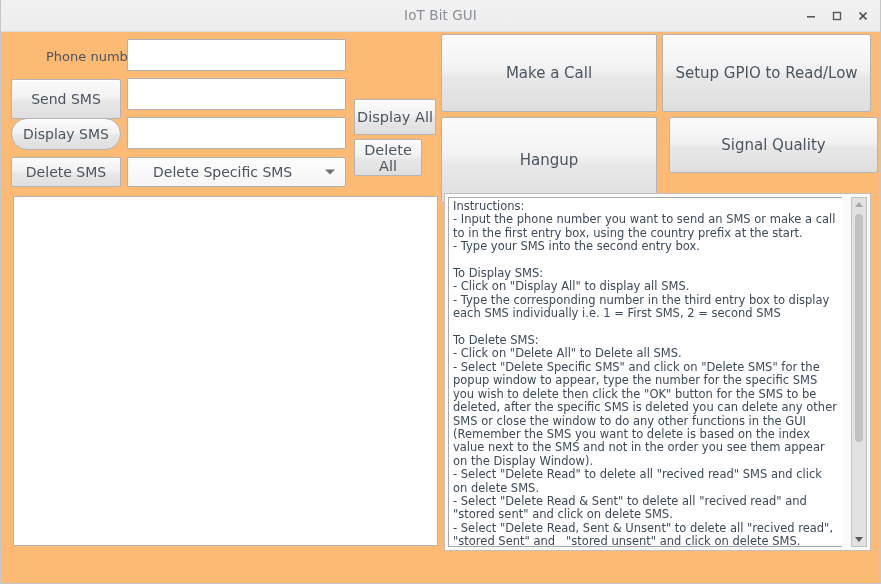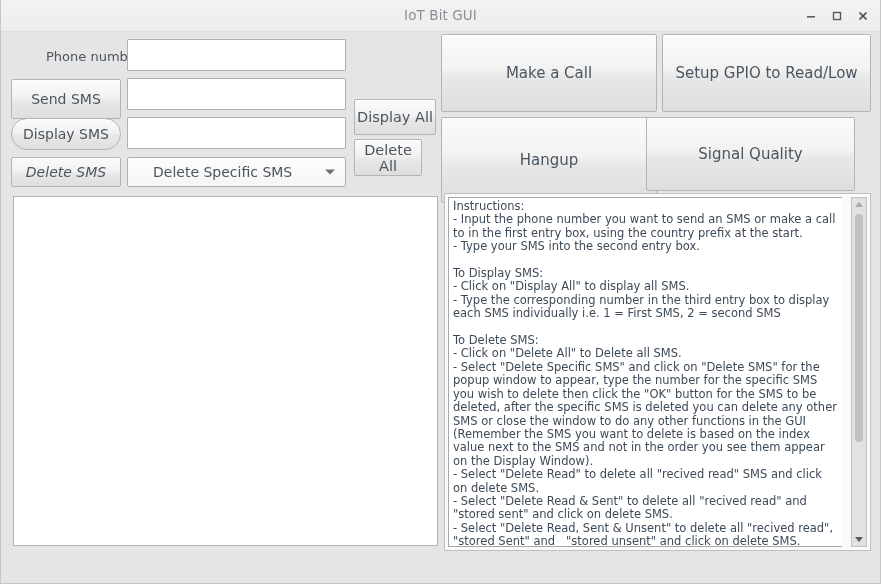--- a/index.html
+++ b/index.html
@@ -13,21 +13,21 @@
     height: 584px;
     overflow: hidden;
     font-family: "DejaVu Sans", "Liberation Sans", sans-serif;
   }
 
   #window {
     position: relative;
     width: 881px;
     height: 584px;
     box-sizing: border-box;
-    background: #e5e5e5;
+    background: #fdba74;
     border: 1px solid #c6c6c6;
     border-top: none;
     overflow: hidden;
   }
 
   
   #titlebar {
     position: relative;
     height: 32px;
     background: linear-gradient(to bottom, #f2f2f2 0%, #ededed 100%);
@@ -93,21 +93,21 @@
   .abs { position: absolute; }
 
   #lbl-phone { left: 10px; top: 48px; line-height: 17px; margin-left: 35px; }
 
   #entry-phone   { left: 126px; top: 39px;  width: 219px; height: 32px; }
   #entry-sms     { left: 126px; top: 78px;  width: 219px; height: 32px; }
   #entry-index   { left: 126px; top: 117px; width: 219px; height: 32px; }
 
   #btn-send-sms    { left: 10px; top: 79px;  width: 110px; height: 40px; }
   #btn-display-sms { left: 10px; top: 118px; width: 110px; height: 32px; border-radius: 16px; }
-  #btn-delete-sms  { left: 10px; top: 157px; width: 110px; height: 30px; font-style: italic; }
+  #btn-delete-sms  { left: 10px; top: 157px; width: 110px; height: 30px; }
 
   #btn-display-all { left: 353px; top: 99px;  width: 82px; height: 36px; font-size: 14.5px; }
   #btn-delete-all  { left: 353px; top: 139px; width: 68px; height: 37px; font-size: 14.5px; }
 
   
   #combo-delete-mode {
     left: 126px; top: 157px; width: 219px; height: 30px;
     box-sizing: border-box;
     background: linear-gradient(to bottom, #fdfdfd 0%, #f5f5f5 100%);
     border: 1px solid #b0b0b0;
@@ -127,21 +127,21 @@
     width: 0; height: 0;
     border-left: 5px solid transparent;
     border-right: 5px solid transparent;
     border-top: 5px solid #707070;
   }
 
   
   #btn-make-call   { left: 440px; top: 34px;  width: 216px; height: 78px; font-size: 15px; }
   #btn-gpio        { left: 661px; top: 34px;  width: 209px; height: 78px; font-size: 15px; }
   #btn-hangup      { left: 440px; top: 117px; width: 216px; height: 86px; font-size: 15px; }
-  #btn-signal      { left: 645px; top: 117px; width: 209px; height: 74px; font-size: 15px; }
+  #btn-signal      { left: 668px; top: 117px; width: 209px; height: 56px; font-size: 15px; }
 
   
   #display-window {
     left: 12px; top: 196px; width: 425px; height: 350px;
     box-sizing: border-box;
     background: #ffffff;
     border: 1px solid #b3b3b3;
     overflow: hidden;
   }
 

